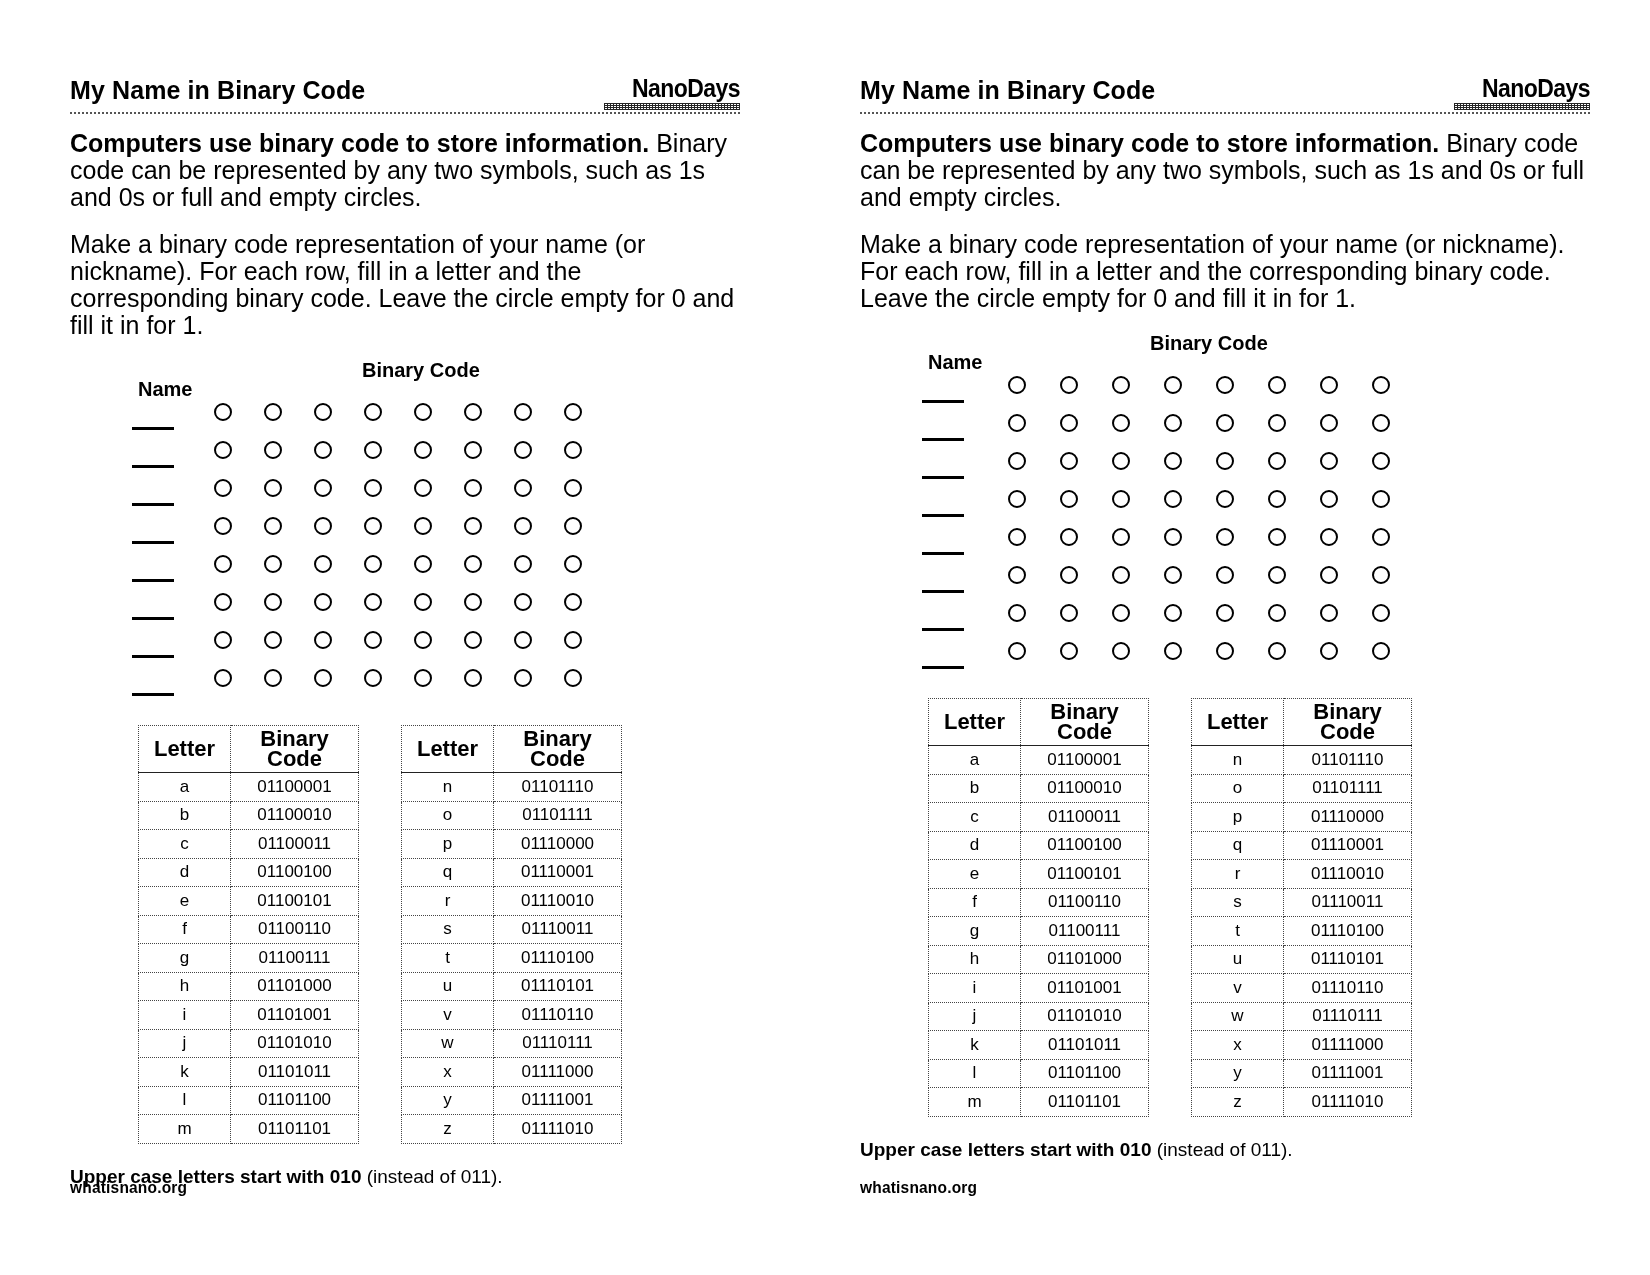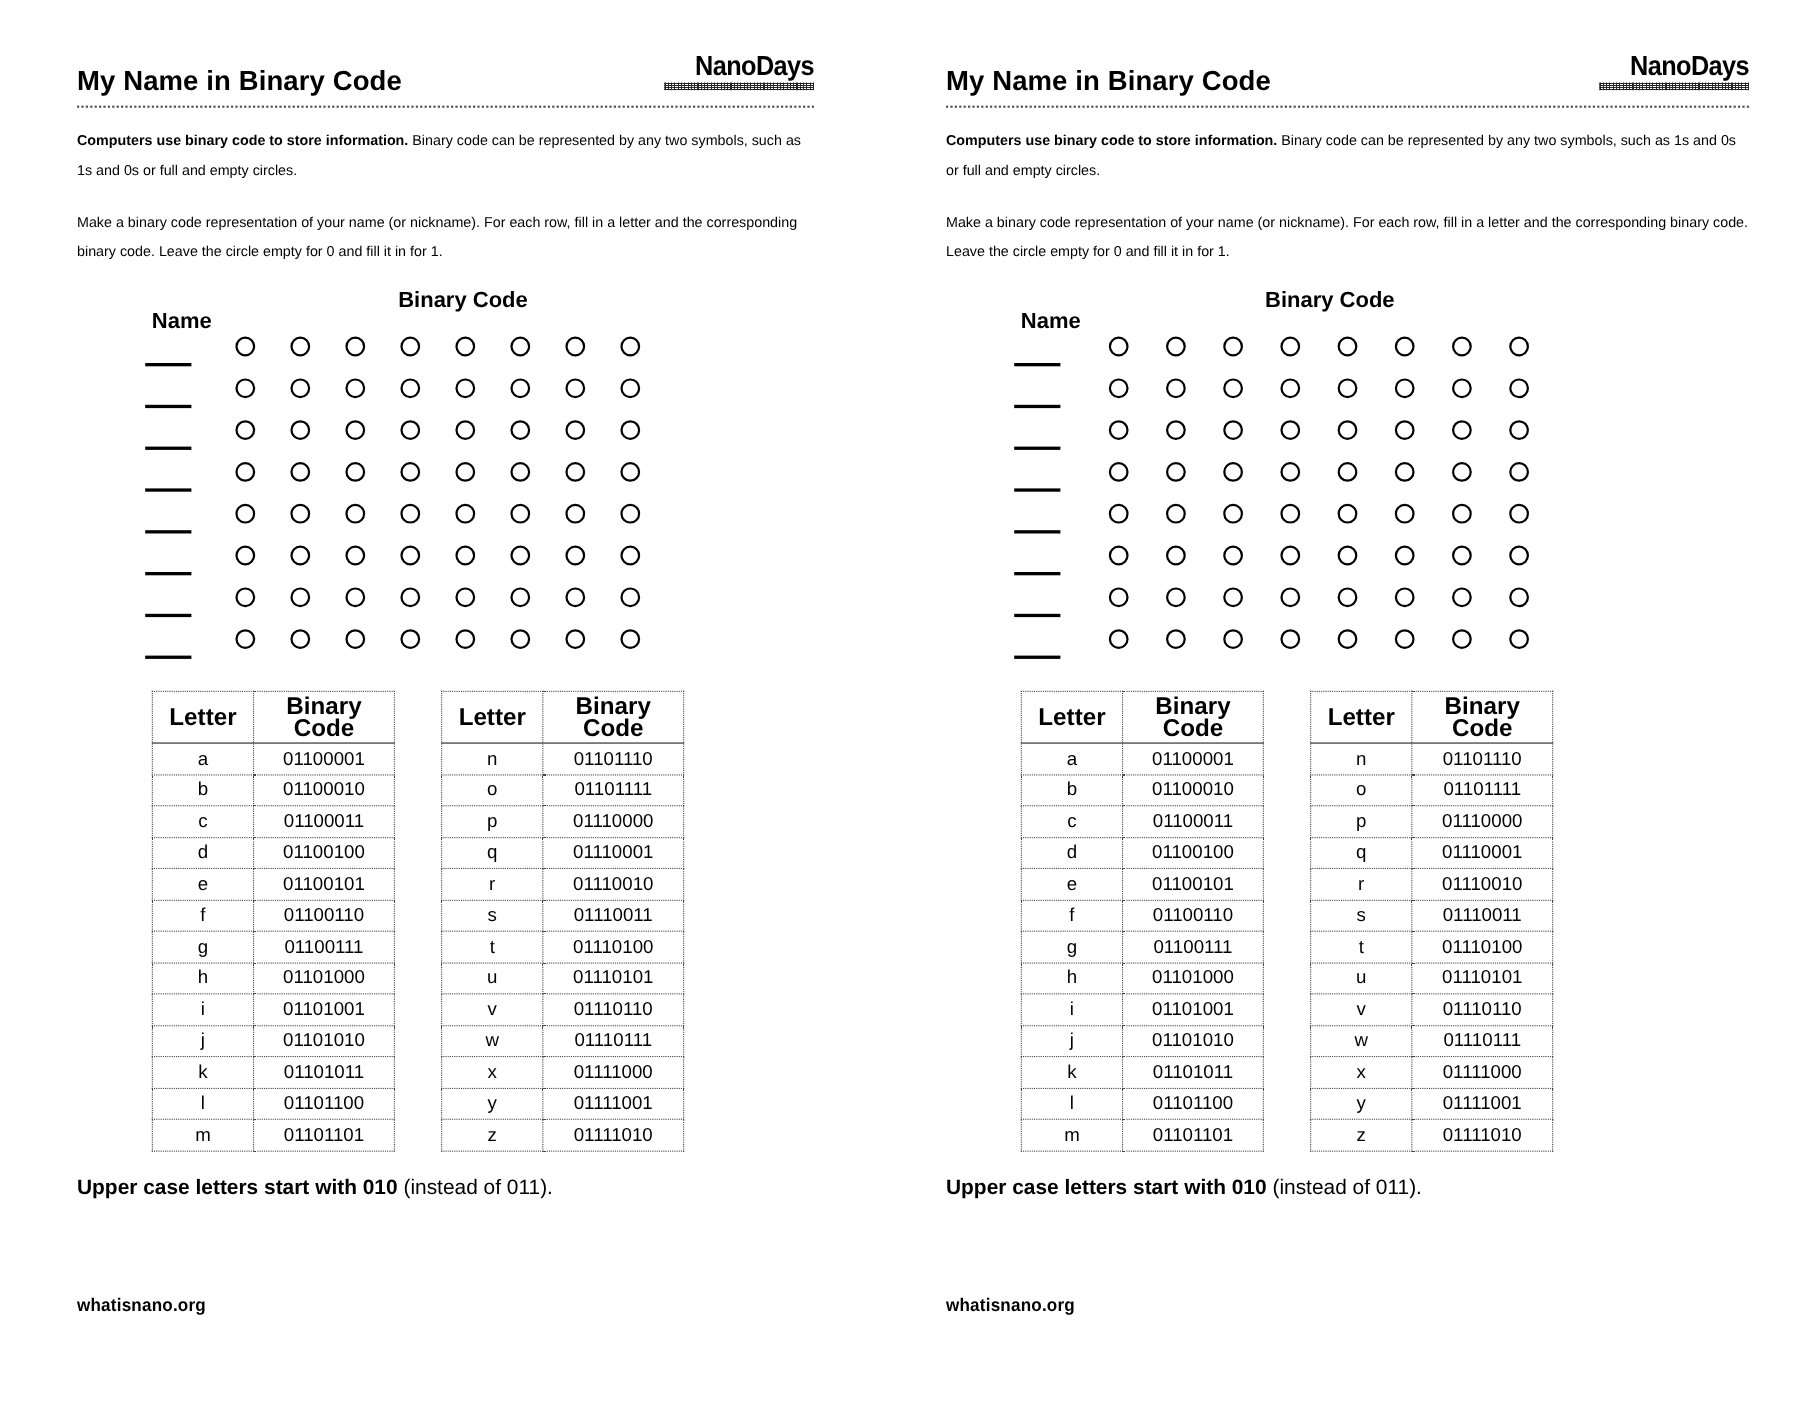--- a/index.html
+++ b/index.html
@@ -32,21 +32,21 @@
   .panel-left .panel-inner  { padding: 0 60px 0 70px; }
   .panel-right .panel-inner { padding: 0 60px 0 60px; }
 
   
   .logo-row {
     position: relative;
     height: 60px;
     display: flex;
     justify-content: flex-end;
     align-items: flex-start;
-    padding-top: 48px;
+    padding-top: 76px;
   }
   .logo {
     display: inline-block;
     text-align: right;
     line-height: 1;
   }
   .logo-word {
     font-family: "Liberation Sans", sans-serif;
     font-weight: bold;
     font-size: 25px;
@@ -80,21 +80,21 @@
     white-space: nowrap;
   }
   .title-rule {
     border-bottom: 2px dotted #555;
     height: 0;
     margin-bottom: 16px;
   }
 
   
   .para {
-    font-size: 13px;
+    font-size: 25px;
     line-height: 27px;
     margin: 0 0 20px 0;
   }
   .para b { font-weight: bold; }
 
   
   .grid-head {
     position: relative;
     height: 34px;
     margin-top: 18px;

